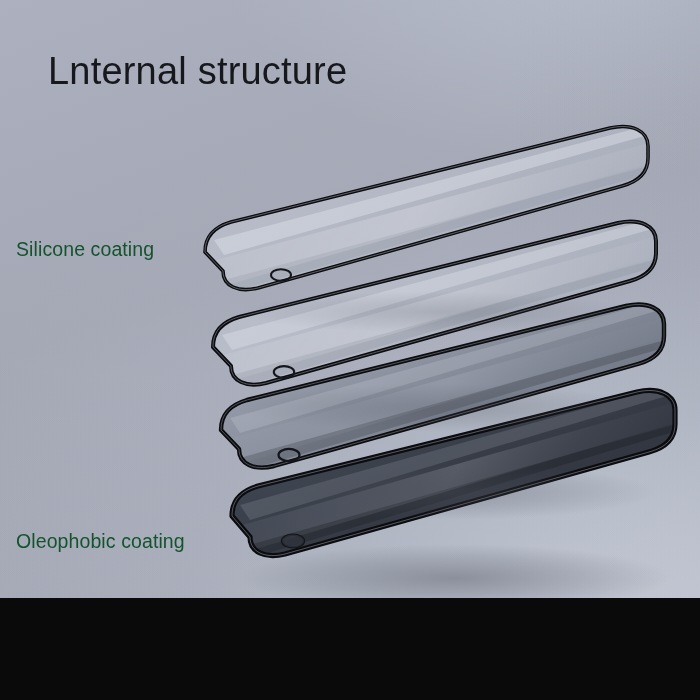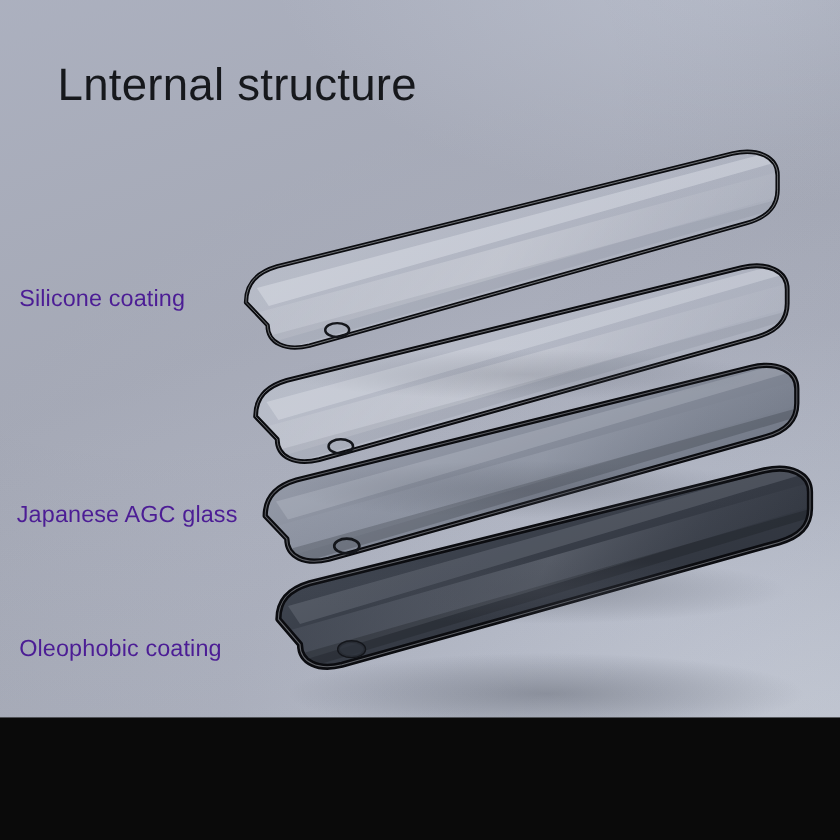--- a/index.html
+++ b/index.html
@@ -63,21 +63,21 @@
     font-weight: 400;
     letter-spacing: 0.2px;
     color: #16181c;
     white-space: nowrap;
   }
   .lbl {
     position: absolute;
     font-size: 19.5px;
     font-weight: 400;
     letter-spacing: 0.1px;
-    color: #4c1d95;
+    color: #14532d;
     white-space: nowrap;
   }
   .lbl-1 { left: 16px; top: 238px; }
   .lbl-2 { left: 16px; top: 332px; }
   .lbl-3 { left: 14px; top: 418px; }
   .lbl-4 { left: 16px; top: 530px; }
 </style>
 </head>
 <body>
 
@@ -214,17 +214,16 @@
         </g>
       </g>
     </svg>
   </div>
 
   <div class="title">Lnternal structure</div>
 
   <div class="lbl lbl-1">Silicone coating</div>
 
 
-  <div class="lbl lbl-3">Japanese AGC glass</div>
 
   <div class="lbl lbl-4">Oleophobic coating</div>
 
 </div>
 
 </body></html>

